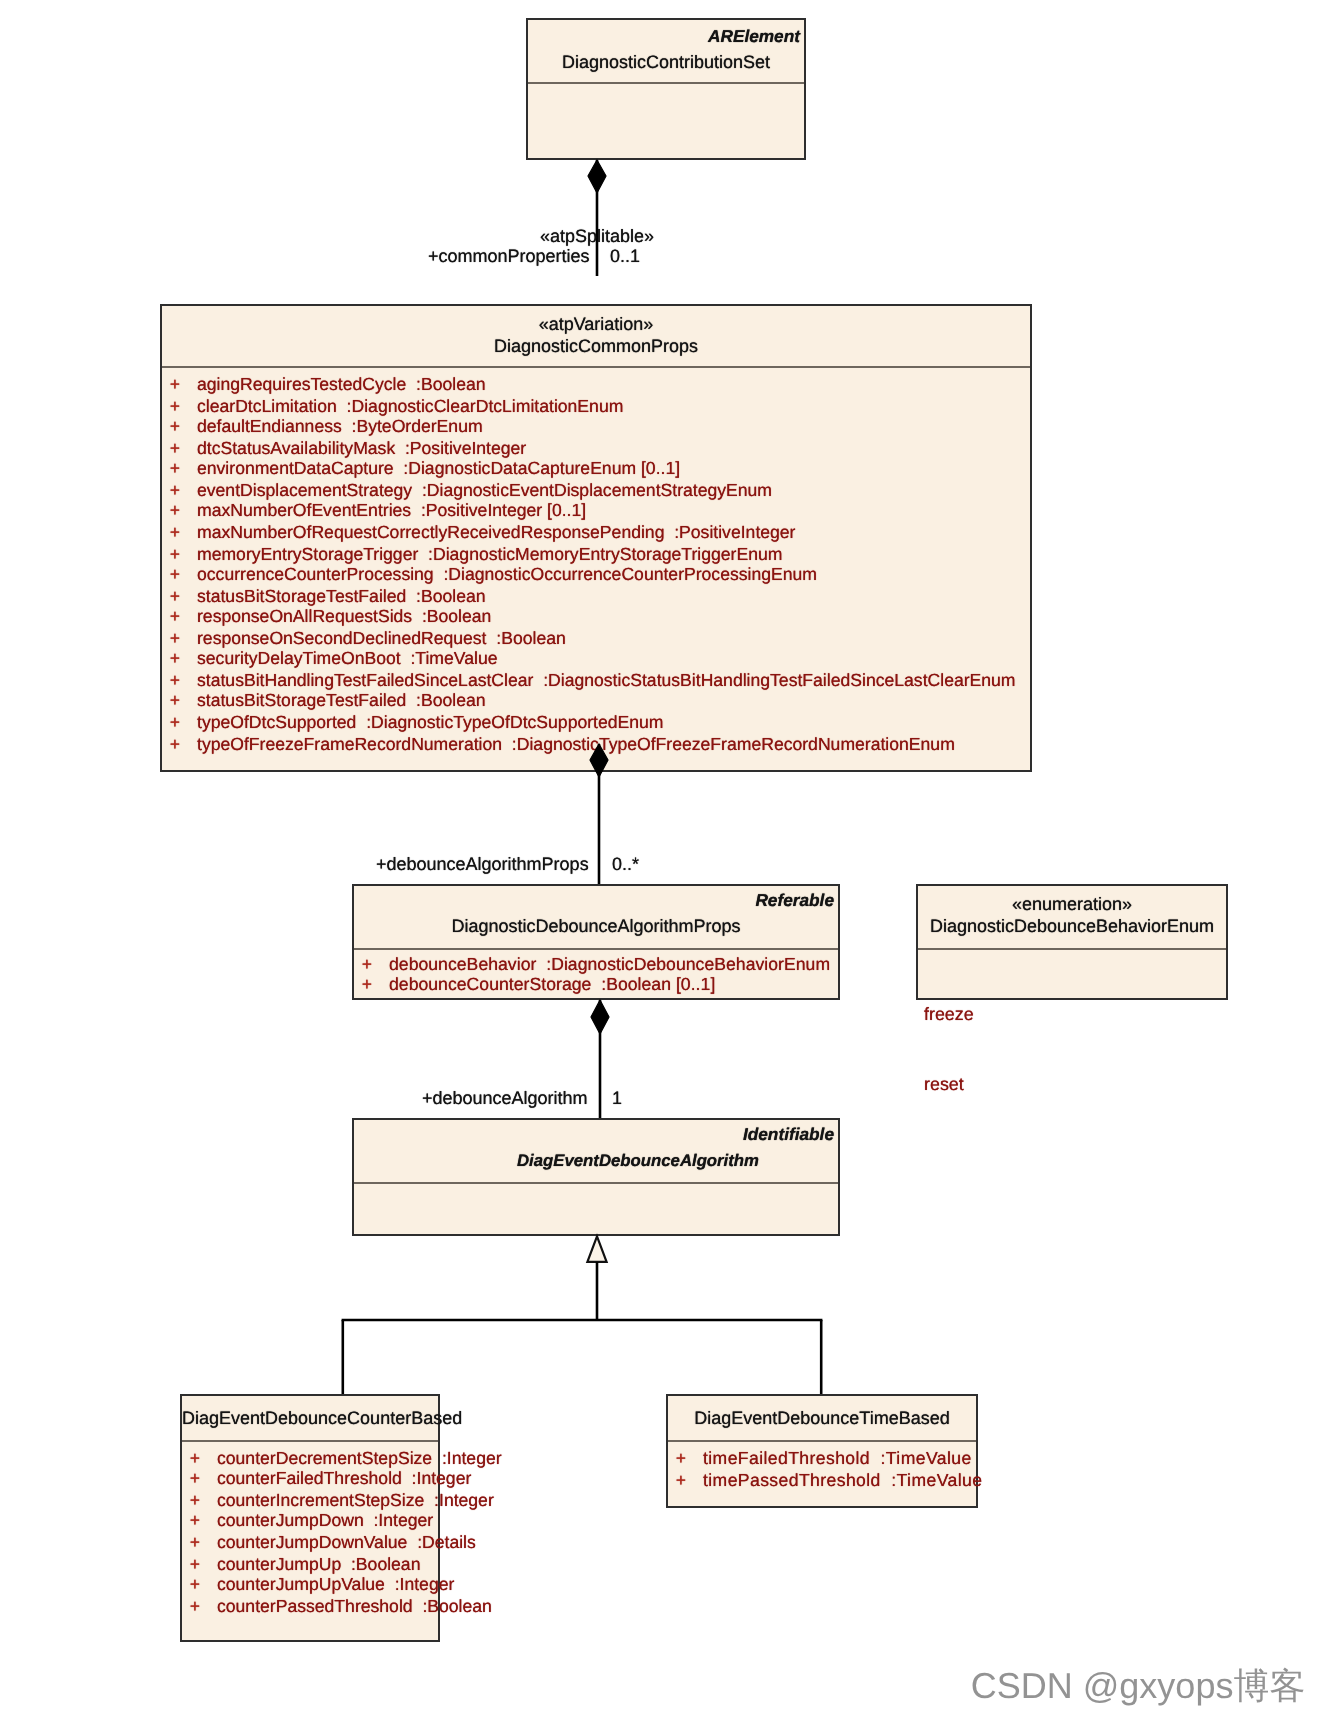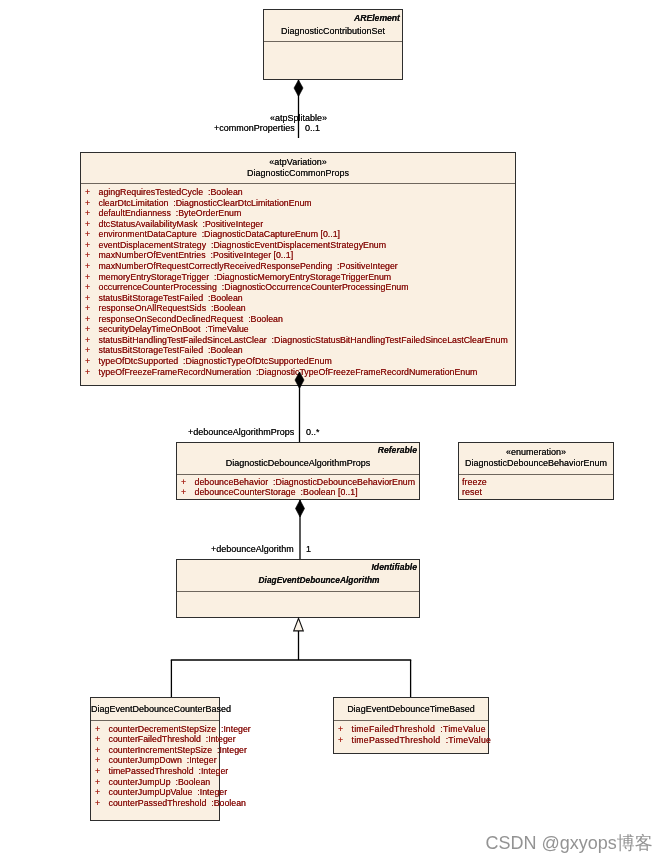--- a/index.html
+++ b/index.html
@@ -15,21 +15,21 @@
         text-align:center;text-shadow:0 0 0.45px #141414;}
   .ster.ital{font-size:8.65px;font-style:italic;font-weight:bold;text-align:right;right:2px;left:auto;}
   .cname{position:absolute;left:0;right:0;font-size:9px;line-height:9px;color:#141414;
          text-align:center;text-shadow:0 0 0.45px #141414;}
   .cname.ital{font-style:italic;font-weight:bold;font-size:8.4px;}
   .body{position:relative;box-sizing:border-box;border-top:1px solid #6e665d;}
   .attr{position:relative;font-size:8.81px;line-height:10.56px;color:#8a1410;text-shadow:0 0 0.4px #8a1410;
         white-space:pre;padding-left:17.5px;}
   .attr .vis{position:absolute;left:3.9px;top:0;color:#b32d1e;}
   .enumlit{position:relative;font-size:8.95px;line-height:10.9px;color:#8a1410;
-        text-shadow:0 0 0.4px #8a1410;white-space:nowrap;padding-left:3px;}
+        text-shadow:0 0 0.4px #8a1410;white-space:nowrap;padding-left:3px;margin-top:25px;}
 
   #box-time-based .attr{letter-spacing:0.2px;}
   #box-debounce-props .attr{letter-spacing:0.02px;}
   .lbl{position:absolute;font-size:9px;color:#141414;white-space:nowrap;text-shadow:0 0 0.4px #141414;}
 
   .caption{position:absolute;font-size:18.5px;font-weight:bold;color:#000;
            white-space:nowrap;font-family:"Liberation Sans",sans-serif;line-height:18px;}
   .caption .code{font-family:"Liberation Mono",monospace;color:#1414ff;font-size:18.1px;
                  font-weight:bold;letter-spacing:0.13px;margin-left:-5.5px;}
   .wm{position:absolute;white-space:nowrap;font-family:"Liberation Sans",sans-serif;
@@ -107,21 +107,21 @@
 
   <div class="uml" id="box-counter-based" style="left:90px;top:697px;width:130px;height:124px;">
     <div class="hdr" style="height:22px;">
       <div class="cname" style="top:7px;">DiagEventDebounceCounterBased</div>
     </div>
     <div class="body" style="height:102px;padding-top:2.8px;">
         <div class="attr"><span class="vis">+</span><span>counterDecrementStepSize  :Integer</span></div>
         <div class="attr"><span class="vis">+</span><span>counterFailedThreshold  :Integer</span></div>
         <div class="attr"><span class="vis">+</span><span>counterIncrementStepSize  :Integer</span></div>
         <div class="attr"><span class="vis">+</span><span>counterJumpDown  :Integer</span></div>
-        <div class="attr"><span class="vis">+</span><span>timePassedThreshold  :Integer</span></div>
+        <div class="attr"><span class="vis">+</span><span>counterJumpDownValue  :Details</span></div>
         <div class="attr"><span class="vis">+</span><span>counterJumpUp  :Boolean</span></div>
         <div class="attr"><span class="vis">+</span><span>counterJumpUpValue  :Integer</span></div>
         <div class="attr"><span class="vis">+</span><span>counterPassedThreshold  :Boolean</span></div>
       </div>
   </div>
 
   <div class="uml" id="box-time-based" style="left:333px;top:697px;width:156px;height:57px;">
     <div class="hdr" style="height:22px;">
       <div class="cname" style="top:7px;">DiagEventDebounceTimeBased</div>
     </div>

